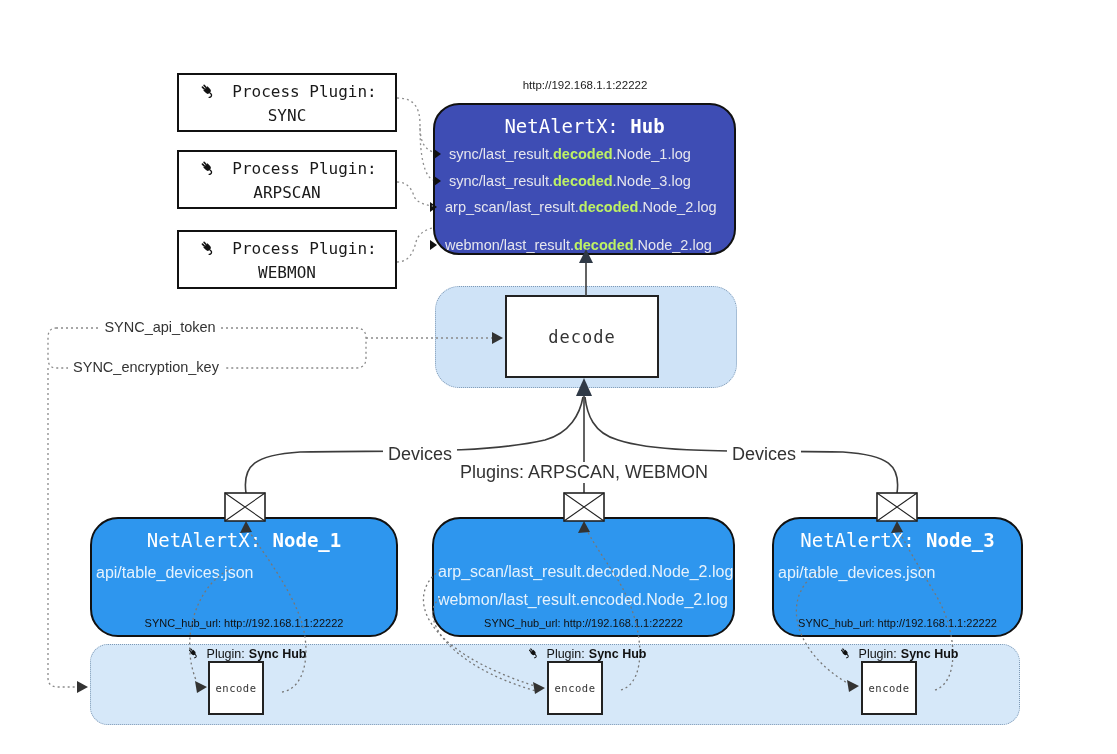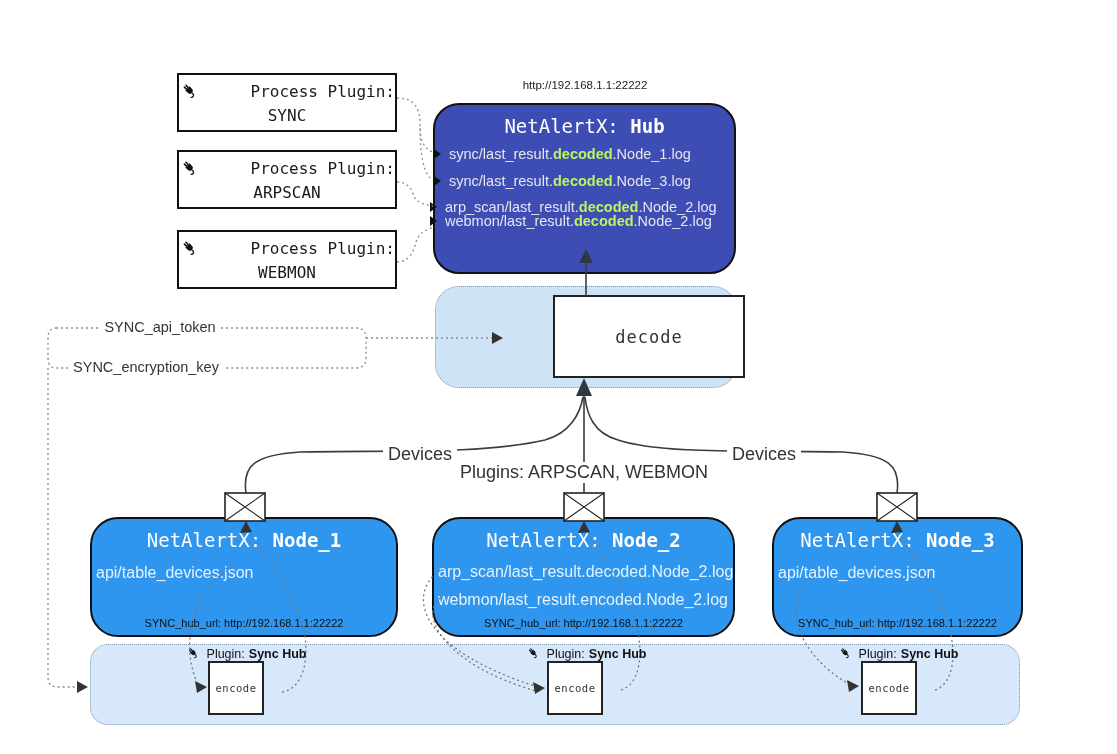--- a/index.html
+++ b/index.html
@@ -10,45 +10,45 @@
   .page-title{position:absolute;left:0;right:0;top:16px;text-align:center;
     font-size:27px;color:#1c1c1c;font-weight:400;letter-spacing:.2px;}
   .page-title .bold{font-weight:700;}
   .plug-ic{display:inline-block;vertical-align:-6px;margin-right:4px;}
 
   
   .pbox{position:absolute;left:177px;width:220px;height:59px;background:#fff;
     border:2px solid #111;box-sizing:border-box;text-align:center;
     font-family:"DejaVu Sans Mono",monospace;font-size:16px;color:#1a1a1a;
     display:flex;flex-direction:column;justify-content:center;gap:3px;line-height:1.2;}
-  .pbox .l1{display:flex;align-items:center;justify-content:space-between;gap:12px;}
+  .pbox .l1{display:flex;align-items:center;justify-content:center;gap:12px;}
 
   
   .hub-url{position:absolute;left:435px;top:79px;width:300px;text-align:center;
     font-size:11.5px;color:#222;}
-  .hub{position:absolute;left:433px;top:103px;width:303px;height:171px;
+  .hub{position:absolute;left:433px;top:103px;width:303px;height:152px;
     background:#3E4DB4;border:2px solid #111;border-radius:26px;box-sizing:border-box;}
   .hub-title{position:absolute;top:10px;left:0;right:0;text-align:center;
     font-family:"DejaVu Sans Mono",monospace;font-size:19px;color:#fff;}
   .hub-title .bold,.node-title .bold{font-weight:700;}
   .hublog{position:absolute;left:14px;right:4px;font-size:14.5px;color:#E6E6EE;
     white-space:nowrap;}
   .hublog b{font-weight:700;color:#bef264;}
   .tri{position:absolute;left:-15px;top:3px;width:0;height:0;border-left:7px solid #111;
     border-top:5px solid transparent;border-bottom:5px solid transparent;}
 
   
   .panel{position:absolute;box-sizing:border-box;background:#CFE3F7;
     border:1.6px dotted #7E99B5;}
   .panel.decode-p{left:435px;top:286px;width:302px;height:102px;border-radius:24px;}
   .panel.strip{left:90px;top:644px;width:930px;height:81px;border-radius:18px;background:#D6E8F9;}
   .opbox{position:absolute;background:#fff;border:2px solid #222;box-sizing:border-box;
     display:flex;align-items:center;justify-content:center;
     font-family:"DejaVu Sans Mono",monospace;color:#333;}
-  .opbox.decode{left:505px;top:295px;width:192px;height:83px;font-size:17px;letter-spacing:1px;margin-left:48px;}
+  .opbox.decode{left:505px;top:295px;width:154px;height:83px;font-size:17px;letter-spacing:1px;}
   .opbox.encode{width:56px;height:54px;font-size:10.5px;letter-spacing:.5px;top:661px;z-index:4;}
 
   
   .node{position:absolute;top:517px;height:120px;background:#2E96EE;border:2px solid #111;
     border-radius:28px;box-sizing:border-box;z-index:2;}
   .node-title{position:absolute;top:10px;left:0;right:0;text-align:center;
     font-family:"DejaVu Sans Mono",monospace;font-size:19px;color:#fff;white-space:nowrap;}
   .nfile{position:absolute;left:4px;right:4px;font-size:16px;
     color:rgba(255,255,255,.88);line-height:20px;white-space:nowrap;}
   .nurl{position:absolute;bottom:6px;left:0;right:0;text-align:center;font-size:11px;color:#101010;}
@@ -123,43 +123,40 @@
     </div>
     <div class="hublog" style="top:41px">
       <span class="tri"></span><span>sync/last_result.</span><b>decoded</b><span>.Node_1.log</span>
     </div>
     <div class="hublog" style="top:68px">
       <span class="tri"></span><span>sync/last_result.</span><b>decoded</b><span>.Node_3.log</span>
     </div>
     <div class="hublog" style="top:94px;left:10px">
       <span class="tri"></span><span>arp_scan/last_result.</span><b>decoded</b><span>.Node_2.log</span>
     </div>
-    <div class="hublog" style="top:108px;left:10px">
+    <div class="hublog" style="top:132px;left:10px">
       <span class="tri"></span><span>webmon/last_result.</span><b>decoded</b><span>.Node_2.log</span>
     </div>
   </div>
 
   <div class="panel decode-p"></div>
   <div class="opbox decode">
     <span>decode</span>
   </div>
 
   <div class="panel strip"></div>
 
   <div class="node" style="left:90px;width:308px">
     <div class="node-title">
       <span>NetAlertX:</span> <span class="bold">Node_1</span>
     </div>
     <div class="nfile" style="top:44px">api/table_devices.json</div>
     <div class="nurl">SYNC_hub_url: http://192.168.1.1:22222</div>
   </div>
   <div class="node" style="left:432px;width:303px">
-    <div class="node-title">
-      <span>NetAlertX:</span> <span class="bold">Node_2</span>
-    </div>
     <div class="nfile" style="top:43px">arp_scan/last_result.decoded.Node_2.log</div>
     <div class="nfile" style="top:71px">webmon/last_result.encoded.Node_2.log</div>
     <div class="nurl">SYNC_hub_url: http://192.168.1.1:22222</div>
   </div>
   <div class="node" style="left:772px;width:251px">
     <div class="node-title">
       <span>NetAlertX:</span> <span class="bold">Node_3</span>
     </div>
     <div class="nfile" style="top:44px">api/table_devices.json</div>
     <div class="nurl">SYNC_hub_url: http://192.168.1.1:22222</div>

